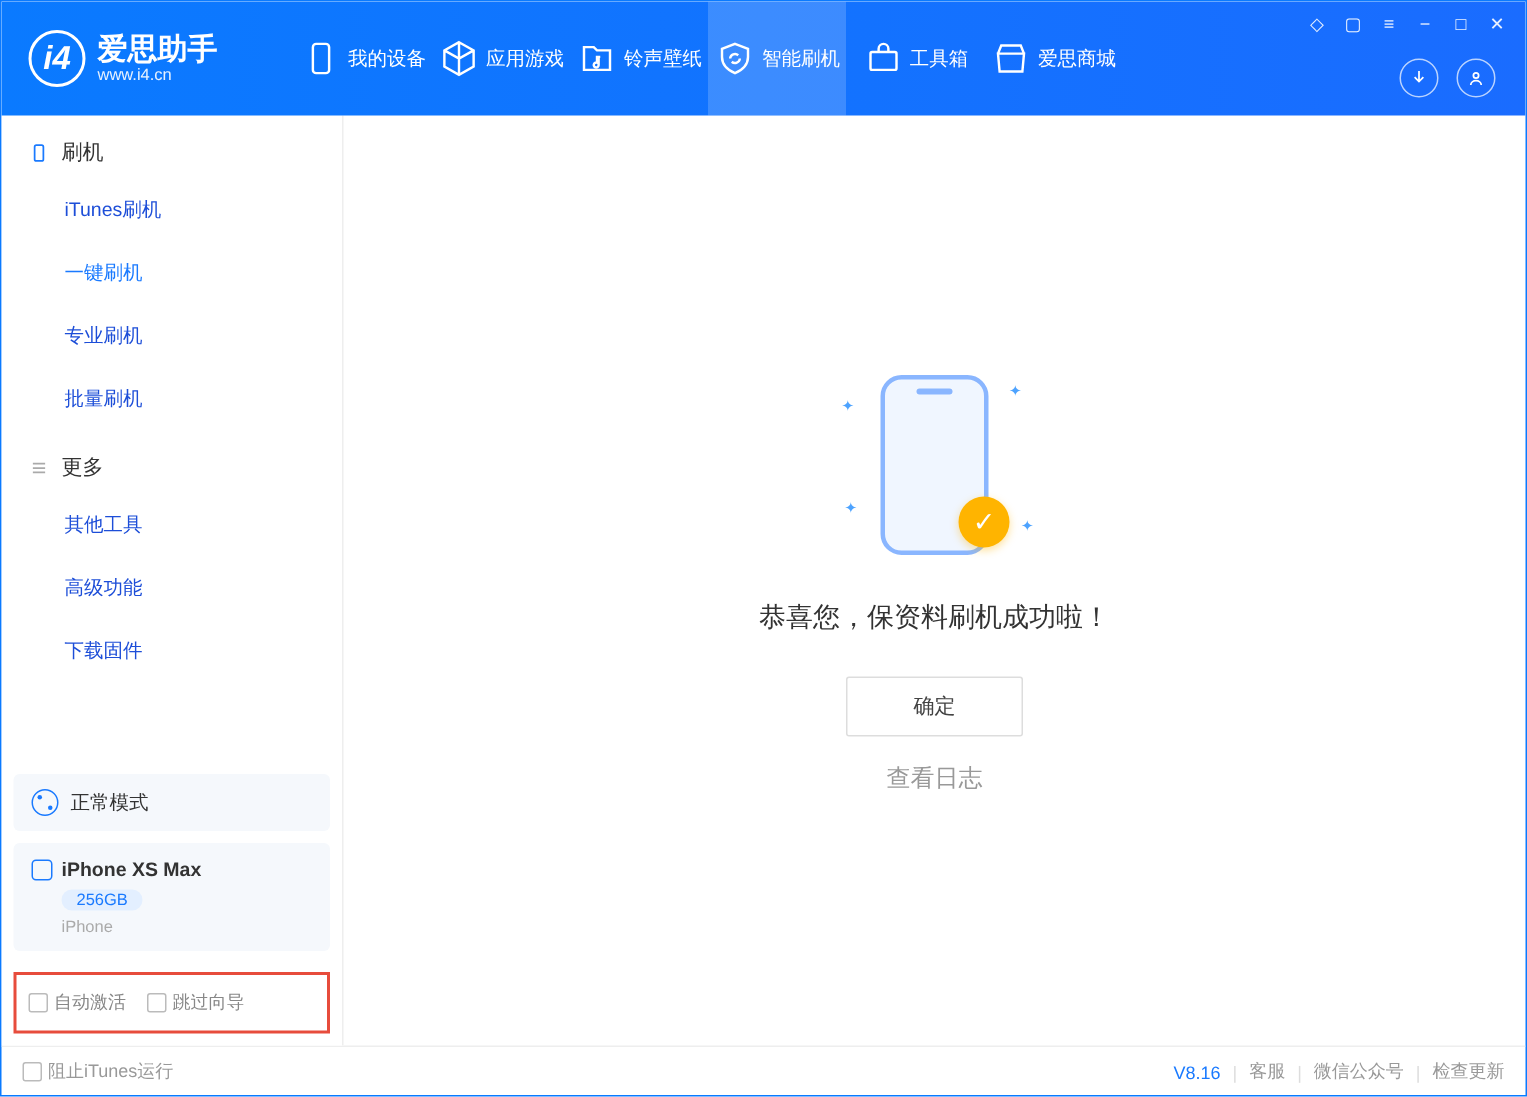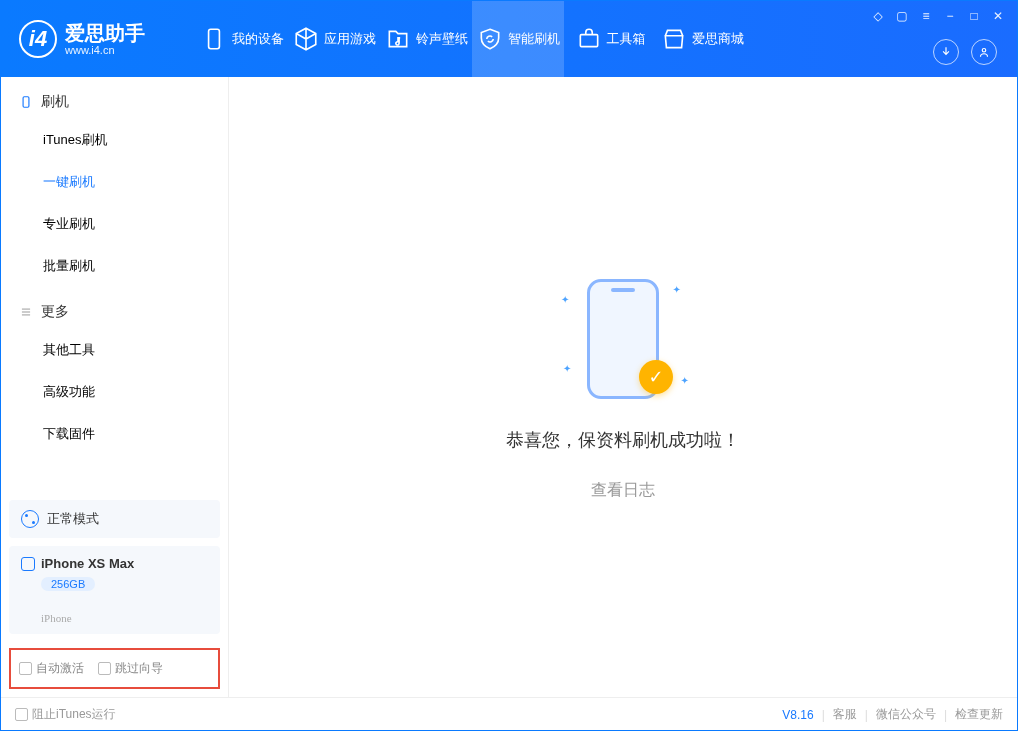--- a/index.html
+++ b/index.html
@@ -23,37 +23,37 @@
 .header-right span { width: 14px; height: 14px; display: inline-flex; align-items: center; justify-content: center; cursor: pointer; opacity: 0.9; font-size: 12px; }
 .header-bottom-icons { position: absolute; right: 20px; bottom: 12px; display: flex; gap: 12px; }
 .circ-btn { width: 26px; height: 26px; border: 1.5px solid rgba(255,255,255,0.7); border-radius: 50%; display: flex; align-items: center; justify-content: center; cursor: pointer; }
 
 
 .body { display: flex; height: 620px; }
 .sidebar { width: 228px; border-right: 1px solid #eee; display: flex; flex-direction: column; background: #fff; }
 
 .sb-section-title { display: flex; align-items: center; padding: 16px 18px 8px; font-size: 14px; color: #333; gap: 8px; }
 .sb-list { padding-left: 18px; }
-.sb-item { padding: 12px 0 12px 24px; font-size: 13px; color: #000000; cursor: pointer; }
+.sb-item { padding: 12px 0 12px 24px; font-size: 13px; color: #1d4ed8; cursor: pointer; }
 .sb-item.active { color: #1a7aff; }
 
 .sb-spacer { flex: 1; }
 
 .device-panel { margin: 8px; background: #f5f8fc; border-radius: 4px; padding: 10px 12px; font-size: 13px; color: #333; }
 .device-panel.mode { display: flex; align-items: center; gap: 8px; }
 .device-panel .mode-icon { width: 18px; height: 18px; border: 1.5px solid #1a7aff; border-radius: 50%; position: relative; }
 .device-panel .mode-icon::before, .device-panel .mode-icon::after { content:''; position:absolute; width:3px; height:3px; background:#1a7aff; border-radius:50%; }
 .device-panel .mode-icon::before { top:3px; left:3px; }
 .device-panel .mode-icon::after { bottom:3px; right:3px; }
 
 .device-info { margin: 0 8px 8px; background: #f5f8fc; border-radius: 4px; padding: 10px 12px; }
 .device-name { font-size: 13px; font-weight: bold; color: #333; display: flex; align-items: center; gap: 6px; }
 .phone-dot { width: 14px; height: 14px; border: 1.5px solid #1a7aff; border-radius: 3px; display: inline-block; position: relative; }
 .storage-badge { display: inline-block; background: #e3efff; color: #1a7aff; border-radius: 10px; padding: 1px 10px; font-size: 11px; margin-top: 6px; margin-left: 20px; }
-.device-type { font-size: 11px; color: #aaa; margin-top: 20px; margin-left: 20px; font-family: Liberation Serif, serif; }
+.device-type { font-size: 11px; color: #aaa; margin-top: 4px; margin-left: 20px; }
 
 .bottom-checks { border: 2px solid #e74c3c; margin: 6px 8px 8px; padding: 10px 8px; display: flex; gap: 14px; font-size: 12px; color: #888; }
 .chk { display: flex; align-items: center; gap: 4px; cursor: pointer; }
 .chkbox { width: 13px; height: 13px; border: 1px solid #bbb; border-radius: 2px; display: inline-block; }
 
 
 .main { flex: 1; display: flex; flex-direction: column; align-items: center; justify-content: center; position: relative; }
 .illus { width: 160px; height: 130px; position: relative; margin-bottom: 24px; display:flex; align-items:center; justify-content:center; }
 .phone-illus { width: 72px; height: 120px; border: 3px solid #8ab6ff; border-radius: 14px; background: #f0f6ff; position: relative; }
 .phone-illus::before { content:''; position:absolute; top:6px; left:50%; transform:translateX(-50%); width:24px; height:4px; background:#8ab6ff; border-radius:2px; }
@@ -218,20 +218,21 @@
   <div class="main">
     <div class="illus">
       <div class="phone-illus"></div>
       <div class="check-badge">✓</div>
       <span class="sparkle sp1">✦</span>
         <span class="sparkle sp2">✦</span>
       <span class="sparkle sp3">✦</span>
         <span class="sparkle sp4">✦</span>
     </div>
     <div class="success-text">恭喜您，保资料刷机成功啦！</div>
+    <button class="confirm-btn">确定</button>
     <a class="log-link">查看日志</a>
   </div>
 </div>
 
 <div class="footer">
   <label class="chk">
     <span class="chkbox"></span>
     <span>阻止iTunes运行</span>
   </label>
   <div class="footer-right">

